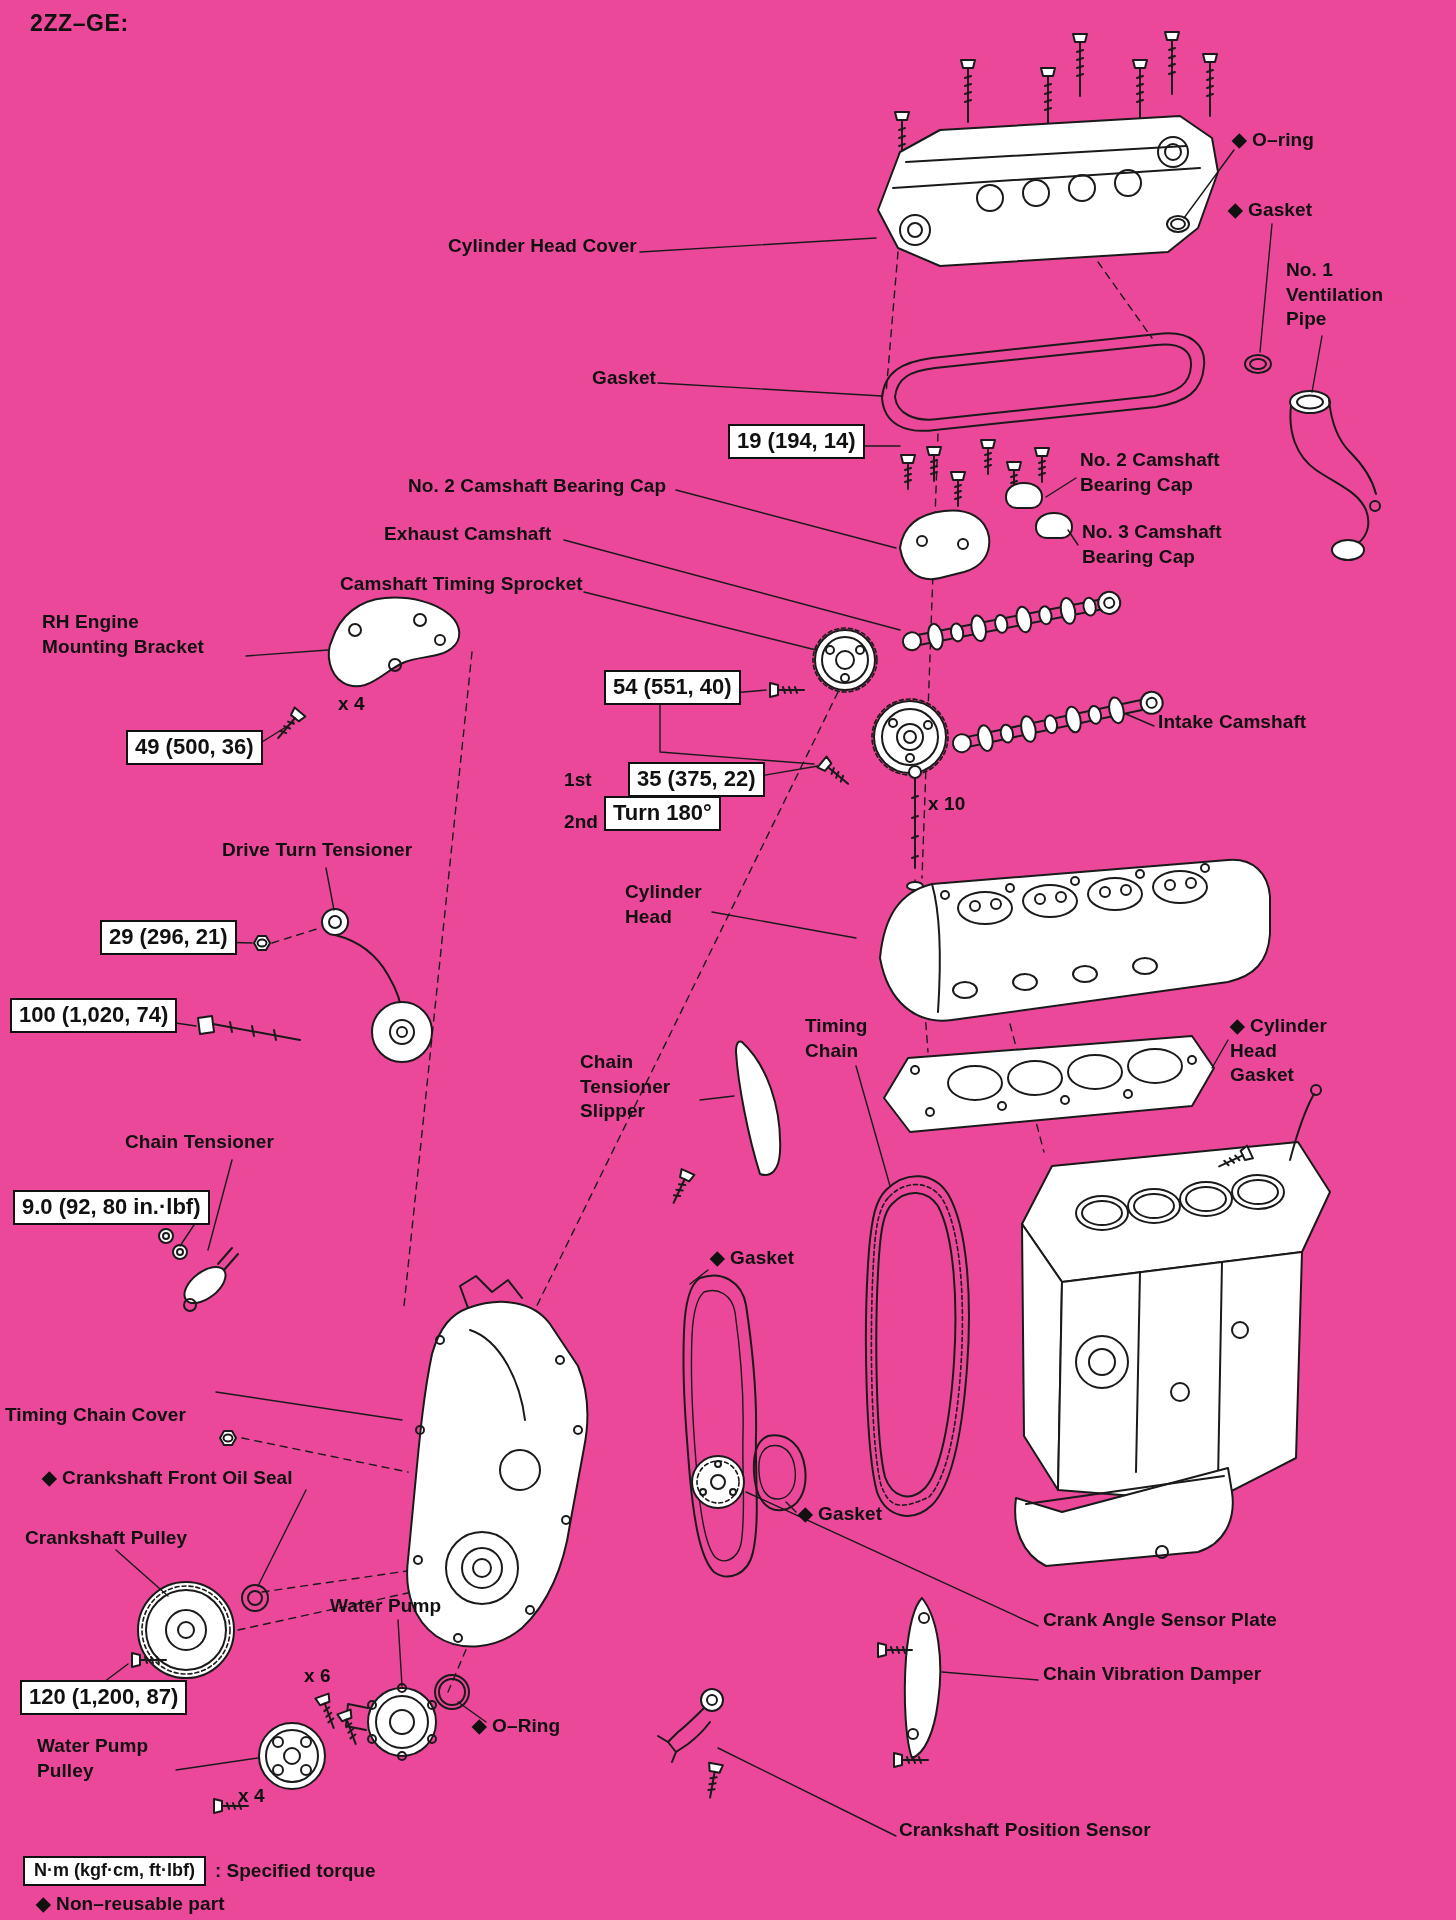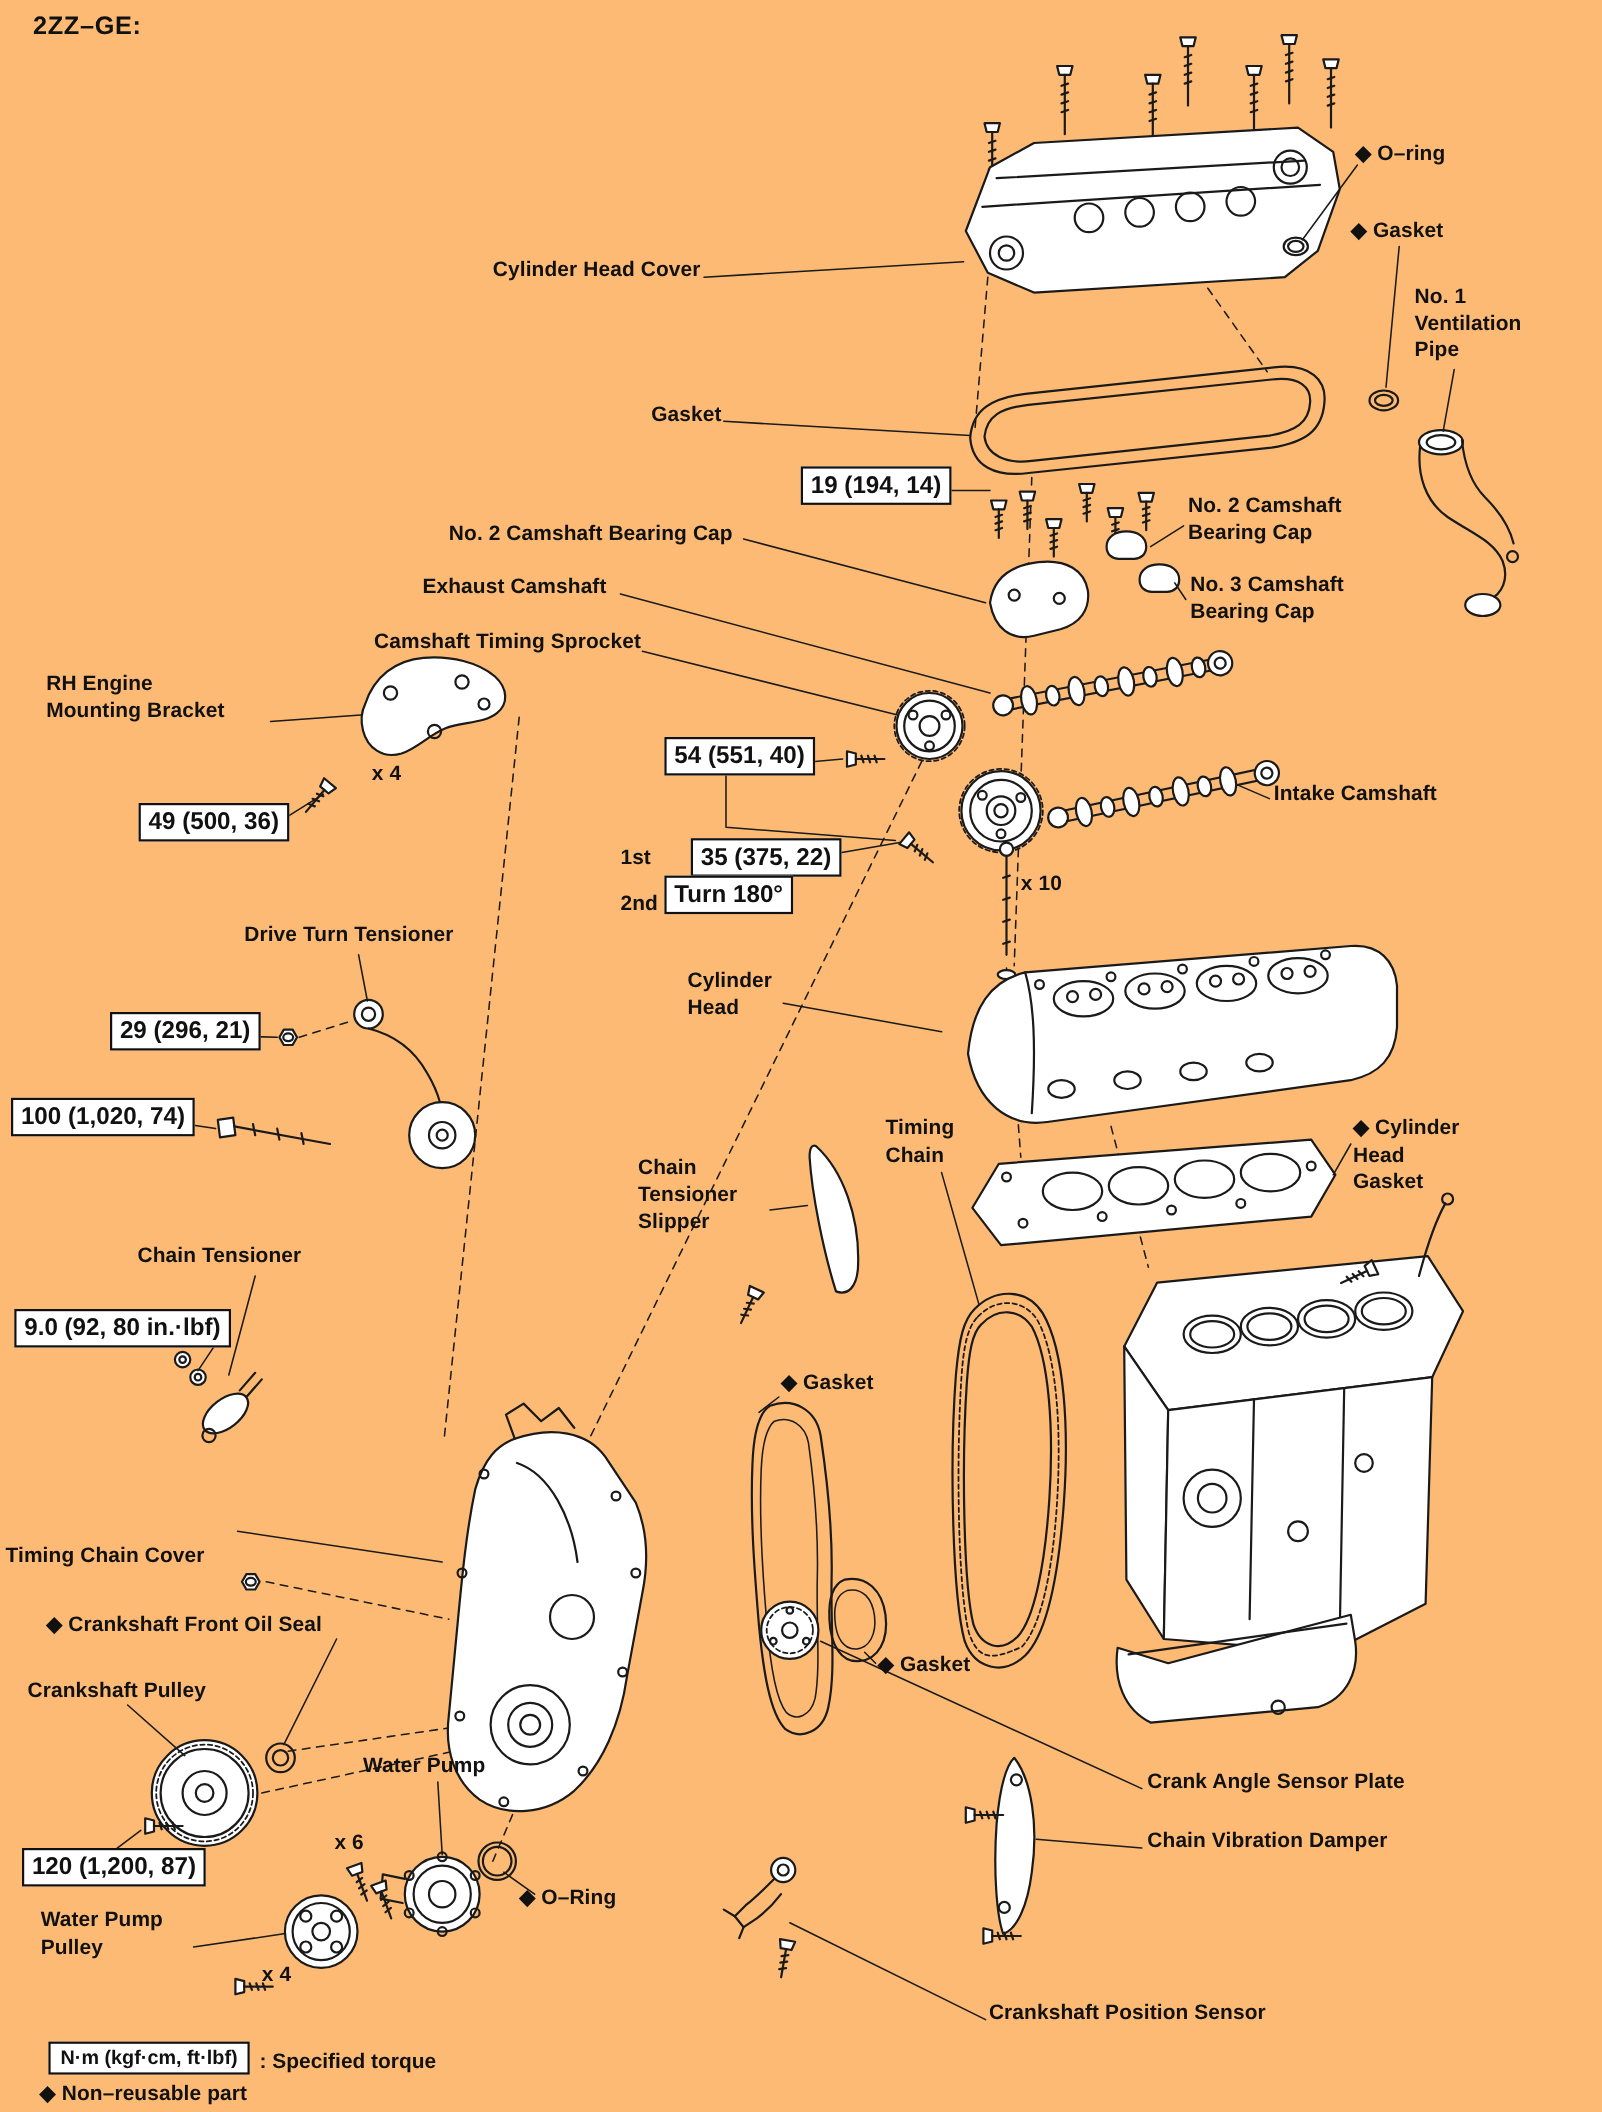--- a/index.html
+++ b/index.html
@@ -2,21 +2,21 @@
 <html><head>
 <meta charset="utf-8">
 <style>
   * { margin:0; padding:0; box-sizing:border-box; }
   html,body { background:#ffffff; }
   body {
     width:1456px; height:1920px;
     font-family:"Liberation Sans", sans-serif;
     color:#111;
   }
-  .page { position:relative; width:1456px; height:1920px; background:#fdba74; overflow:hidden; }
+  .page { position:relative; width:1456px; height:1920px; background:#ec4899; overflow:hidden; }
   .art { position:absolute; left:0; top:0; }
   svg { stroke:#1a1a1a; stroke-width:2; fill:none; stroke-linecap:round; stroke-linejoin:round; }
   .thin  { stroke-width:1.4; }
   .dash  { stroke-width:1.4; stroke-dasharray:7 6; }
   .teeth { stroke-width:1.6; stroke-dasharray:4 3; }
   .title {
     position:absolute; left:30px; top:10px;
     font-size:23px; font-weight:700; letter-spacing:0.6px;
   }
   .lbl {
@@ -520,19 +520,19 @@
   <div class="spec" style="left:728px; top:424px;">19 (194, 14)</div>
   <div class="spec" style="left:604px; top:670px;">54 (551, 40)</div>
   <div class="spec" style="left:126px; top:730px;">49 (500, 36)</div>
   <div class="spec" style="left:628px; top:762px;">35 (375, 22)</div>
   <div class="spec" style="left:604px; top:796px;">Turn 180°</div>
   <div class="spec" style="left:100px; top:920px;">29 (296, 21)</div>
   <div class="spec" style="left:10px; top:998px;">100 (1,020, 74)</div>
   <div class="spec" style="left:13px; top:1190px;">9.0 (92, 80 in.·lbf)</div>
   <div class="spec" style="left:20px; top:1680px;">120 (1,200, 87)</div>
 
-  <div class="legend-row" style="left:44px; top:1856px;align-items:flex-end;">
+  <div class="legend-row" style="left:23px; top:1856px;">
     <span class="legend-box">N·m (kgf·cm, ft·lbf)</span>
     <span>: Specified torque</span>
   </div>
   <div class="lbl" style="left:36px; top:1892px;">◆ Non–reusable part</div>
 
 </div>
 
 </body></html>

